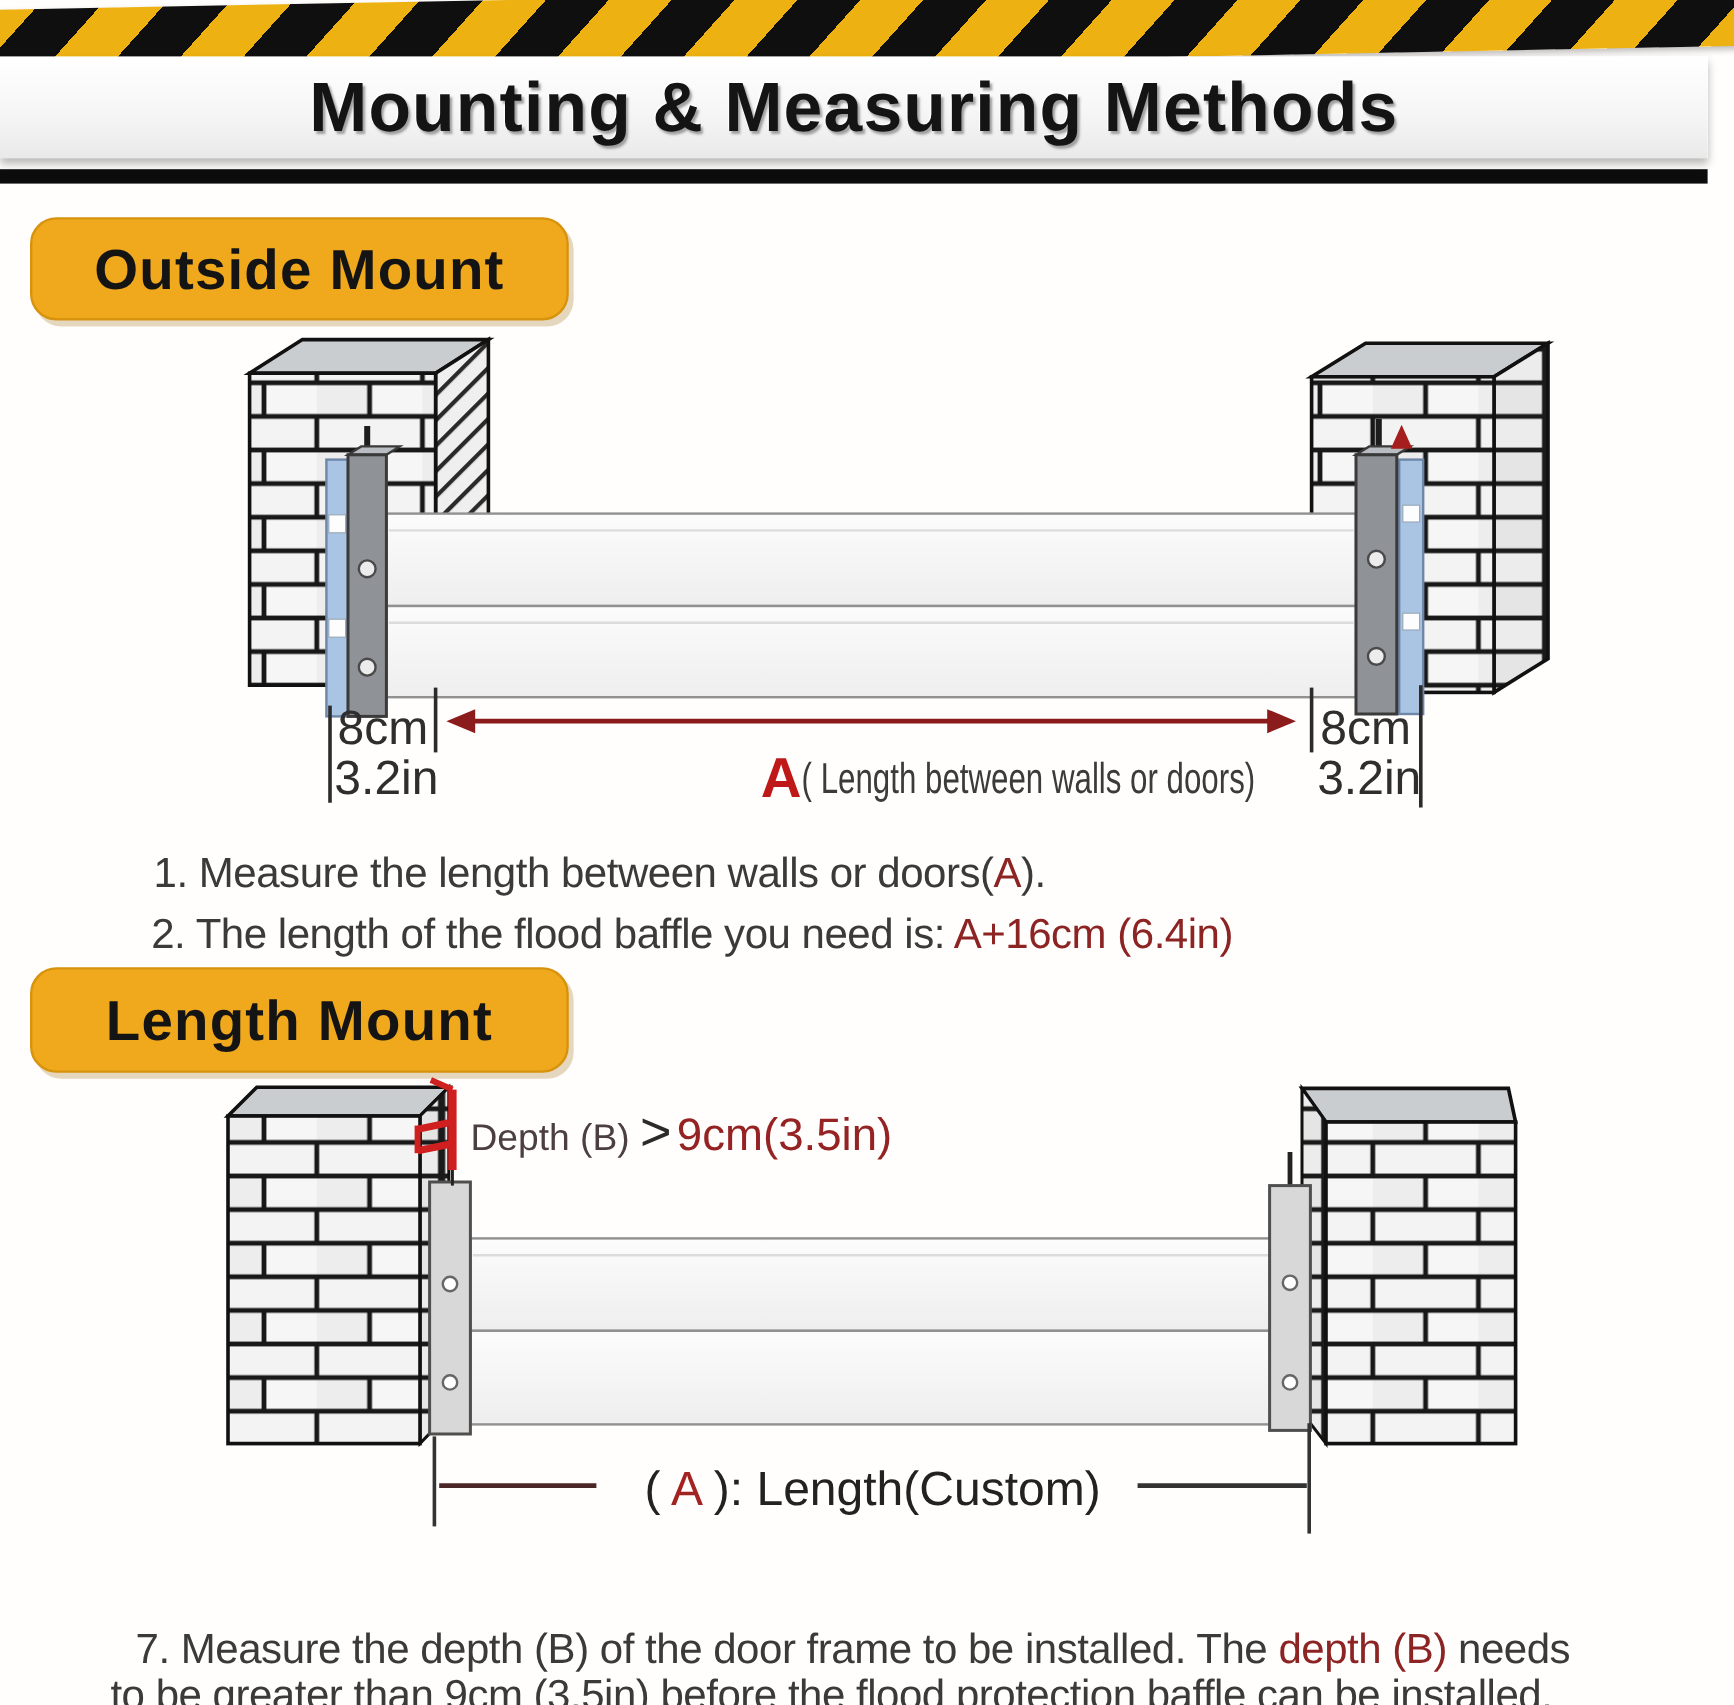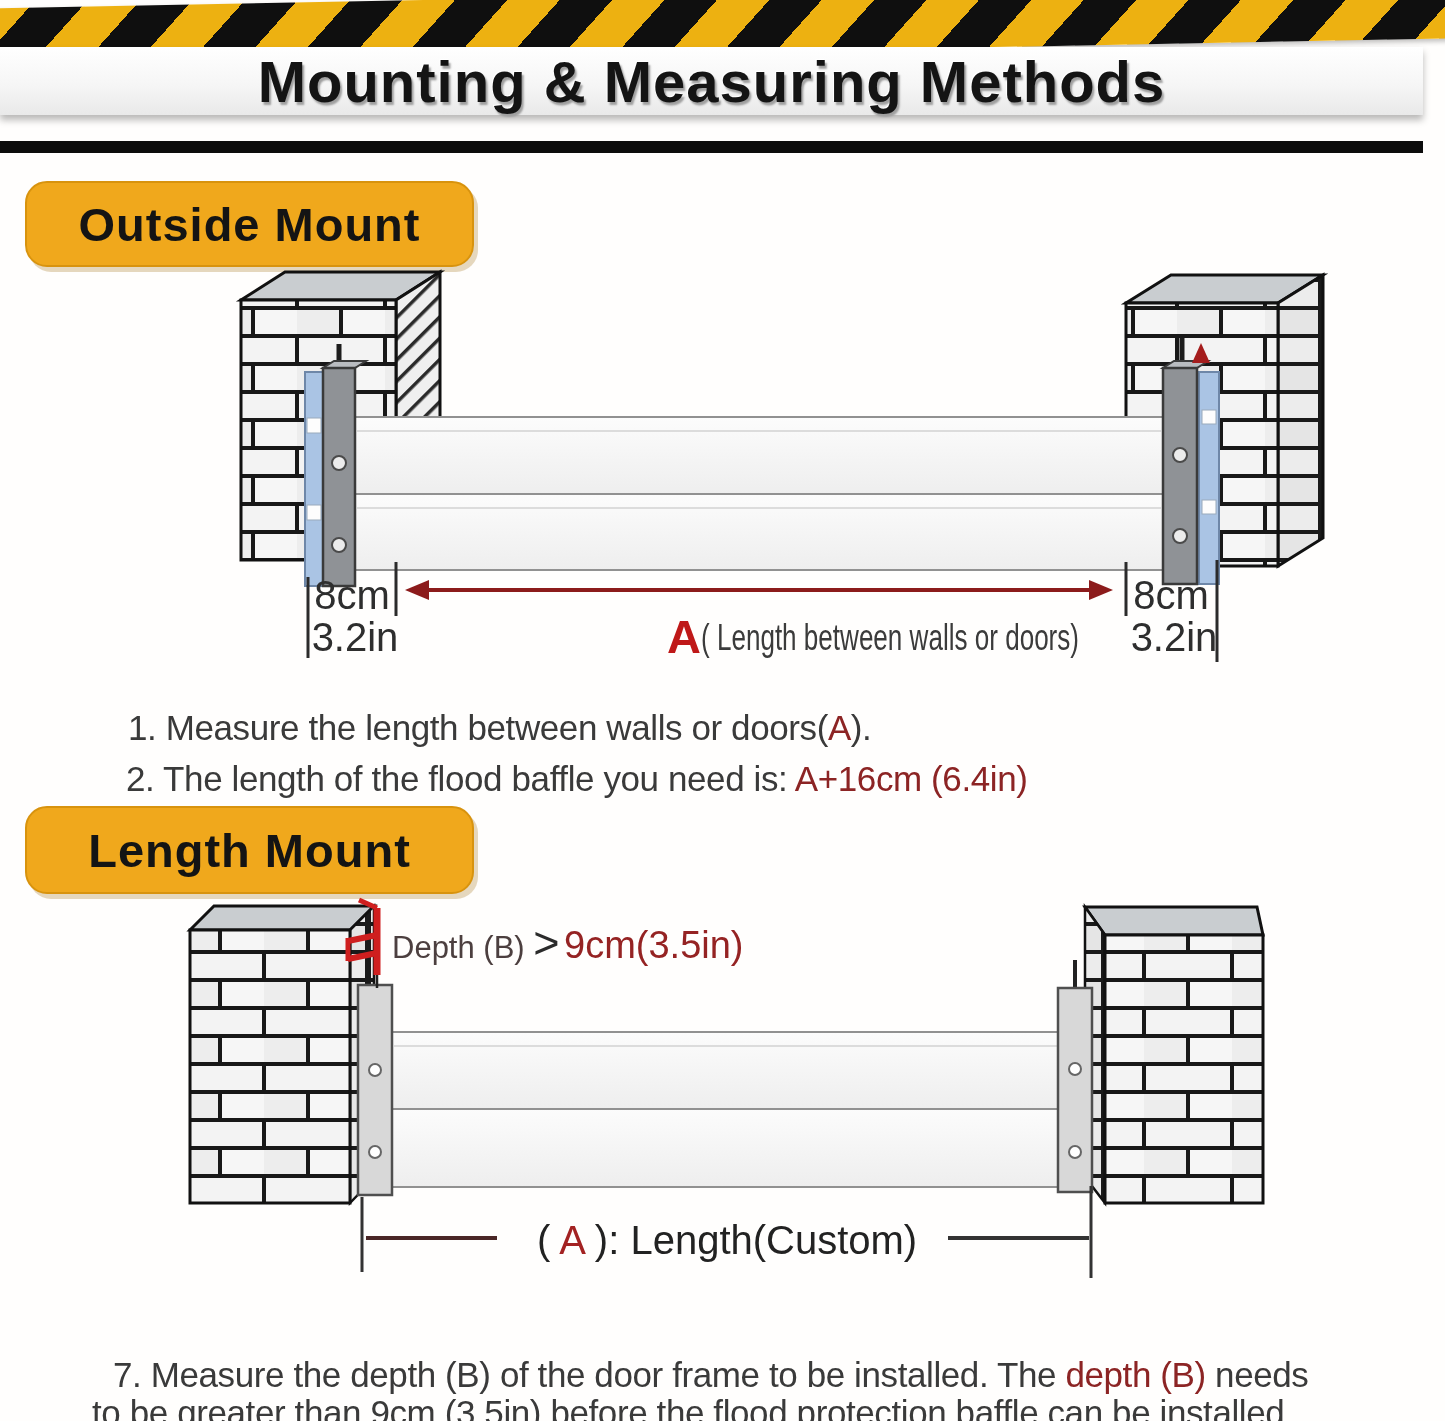--- a/index.html
+++ b/index.html
@@ -7,21 +7,21 @@
   .page { position:relative; width:1445px; height:1421px; background:#fffefd; overflow:hidden; }
 
   
   .hazard {
     position:absolute; top:-6px; left:-24px; width:1520px; height:58px;
     background:repeating-linear-gradient(133deg, #edb111 0 39px, #0f0f0f 39px 78px);
     transform:rotate(-1.1deg);
     box-shadow:0 3px 5px rgba(0,0,0,.25);
   }
   .title-band {
-    position:absolute; top:47px; left:0; width:1423px; height:68px;
+    position:absolute; top:47px; left:0; width:1423px; height:85px;
     background:linear-gradient(180deg,#ffffff 0%, #f6f6f6 55%, #e9e9e9 100%);
     box-shadow:0 5px 7px rgba(0,0,0,.28);
     display:flex; align-items:center; justify-content:center;
   }
   .title-band h1 {
     font-size:58px; font-weight:bold; color:#141414; letter-spacing:1px;
     text-shadow:2px 3px 2px #9f9f9f, -1px -1px 0 #ffffff;
     white-space:nowrap;
   }
   .black-bar { position:absolute; top:141px; left:0; width:1423px; height:12px; background:#0c0c0c; }
@@ -34,21 +34,21 @@
     display:flex; align-items:center; justify-content:center;
     font-size:47px; font-weight:bold; color:#141414; letter-spacing:1px;
     white-space:nowrap;
   }
   .badge-outside { top:181px; }
   .badge-inside  { top:806px; height:88px; }
 
   
   .diagram { position:absolute; left:0; width:1445px; }
   .diagram svg { display:block; font-family:"Liberation Sans", sans-serif; }
-  #diagram-outside { top:260px; height:420px;padding-left:33px; }
+  #diagram-outside { top:271px; height:420px; }
   #diagram-inside  { top:895px; height:390px; }
 
   
   .step {
     position:absolute; font-size:35px; color:#3a3a3a; letter-spacing:-0.4px;
     white-space:nowrap;
     margin-top:13px;
   }
   .step .red { color:#8c2424; }
   #o-step1 { left:128px; top:695px; }

